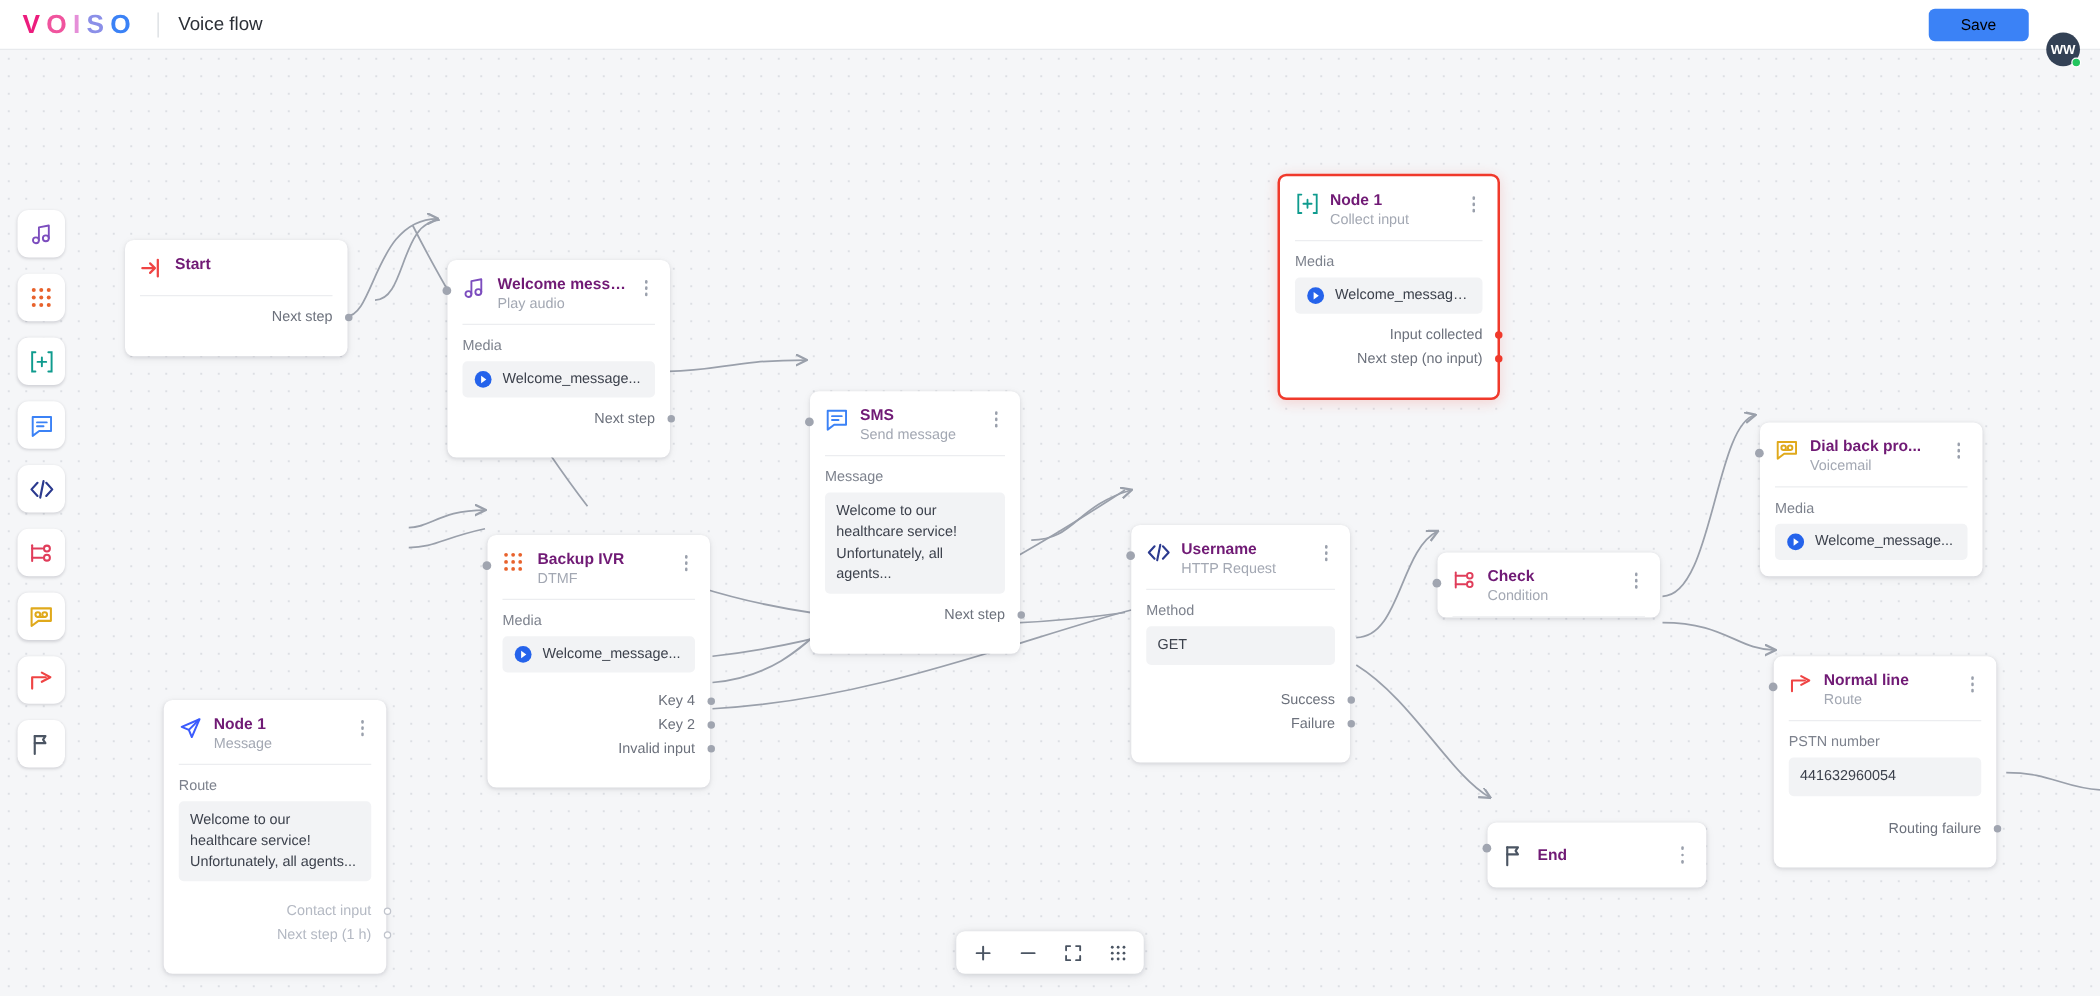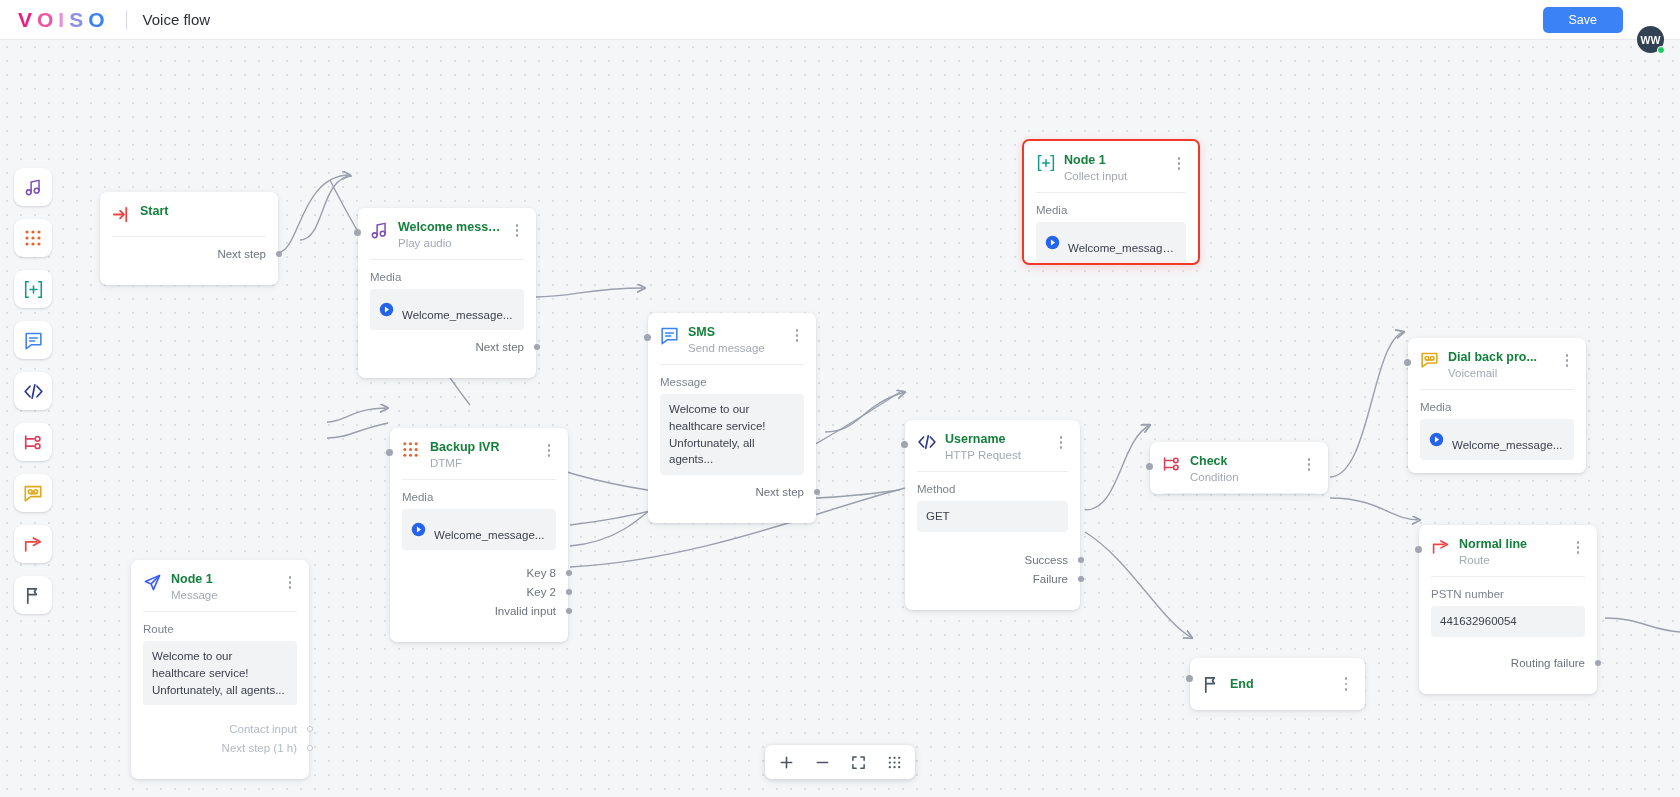--- a/index.html
+++ b/index.html
@@ -14,21 +14,21 @@
     position: absolute; top: 0; left: 0; width: 1680px; height: 40px;
     background: #ffffff; border-bottom: 1px solid #e8eaed;
     display: flex; align-items: center; z-index: 50;
   }
   #logo { display: flex; align-items: center; margin-left: 18px; gap: 2px; }
   #logo .ltr { font-size: 21px; font-weight: 700; letter-spacing: 3px; line-height: 1; }
   #logo-sep { width: 1px; height: 20px; background: #d8dbe0; margin: 0 16px 0 18px; }
   #flow-title { font-size: 15px; color: #2b2f36; font-weight: 400; }
   #topbar-right { margin-left: auto; display: flex; align-items: center; gap: 14px; margin-right: 16px; }
   #save-btn {
-    background: #3b82f6; color: #ffffff; border: none; border-radius: 5px;
+    background: #3b82f6; color: #000000; border: none; border-radius: 5px;
     padding: 0 26px; height: 26px; font-size: 12.5px;
     font-family: "Liberation Sans", sans-serif; cursor: pointer;
   }
   #avatar {
     width: 27px; height: 27px; border-radius: 50%;
     background: #334155; color: #fff; font-size: 10.5px; font-weight: 700;
     display: flex; align-items: center; justify-content: center;
     position: relative;
     margin-top: 40px;
   }
@@ -58,33 +58,33 @@
   
   .node {
     position: absolute; background: #fff; border-radius: 7px;
     box-shadow: 0 1px 3px rgba(16,24,40,.10), 0 2px 8px rgba(16,24,40,.06);
     font-size: 12px; z-index: 20;
   }
   .node.selected { border: 2px solid #f0392b; box-shadow: 0 2px 10px rgba(240,57,43,.18); }
   .node-head { display: flex; align-items: flex-start; padding: 12px 12px 10px 12px; gap: 9px; }
   .node-ico { width: 19px; height: 19px; flex: 0 0 19px; margin-top: 1px; }
   .node-titles { flex: 1; min-width: 0; }
-  .node-title { font-size: 12.5px; font-weight: 700; color: #15803d; line-height: 1.15; white-space: nowrap; overflow: hidden; text-overflow: ellipsis; }
+  .node-title { font-size: 12.5px; font-weight: 700; color: #701a75; line-height: 1.15; white-space: nowrap; overflow: hidden; text-overflow: ellipsis; }
   .node-sub { font-size: 11.5px; color: #a3a8b3; margin-top: 3px; }
   .kebab { width: 14px; flex: 0 0 14px; display: flex; flex-direction: column; align-items: center; gap: 2.5px; padding-top: 4px; cursor: pointer; }
   .kebab i { width: 2.7px; height: 2.7px; border-radius: 50%; background: #9aa0ac; display: block; }
   .node-divider { height: 1px; background: #ecedf0; margin: 0 12px; }
   .field-label { font-size: 11.5px; color: #7d828d; padding: 11px 12px 6px 12px; }
   .field-box {
     margin: 0 12px; background: #f2f3f5; border-radius: 4px; padding: 7px 9px;
     font-size: 11.5px; color: #3c414c; line-height: 1.45;
   }
   .field-box.media { display: flex; align-items: center; gap: 8px; padding: 6px 9px; }
   .play { width: 15px; height: 15px; flex: 0 0 15px; }
-  .media-name { white-space: nowrap; overflow: hidden; text-overflow: ellipsis; margin-top: 12px; }
+  .media-name { white-space: nowrap; overflow: hidden; text-overflow: ellipsis; }
   .ports { padding: 7px 12px 22px 12px; }
   .port-row { display: flex; align-items: center; justify-content: flex-end; font-size: 11.5px; color: #6c717c; height: 19px; position: relative; }
   .port-row .dot {
     position: absolute; right: -16px; width: 6px; height: 6px; border-radius: 50%;
     background: #a0a5b0;
   }
   .port-row.red .dot { background: #f0392b; }
   .port-row.hollow .dot { background: #fff; border: 1.2px solid #c0c4cc; }
   .in-dot {
     position: absolute; left: -4px; top: 21px; width: 7px; height: 7px; border-radius: 50%;
@@ -342,20 +342,30 @@
     <div class="field-label">Media</div>
     <div class="field-box media">
       <span class="play">
         <svg width="15" height="15" viewBox="0 0 16 16">
             <circle cx="8" cy="8" r="7.2" fill="#2563eb"></circle>
             <path d="M6.3 4.8l4.4 3.2-4.4 3.2z" fill="#fff"></path>
           </svg>
       </span>
       <span class="media-name">Welcome_message...</span>
     </div>
+    <div class="ports">
+      <div class="port-row red">
+        <span>Input collected</span>
+        <span class="dot"></span>
+      </div>
+      <div class="port-row red">
+        <span>Next step (no input)</span>
+        <span class="dot"></span>
+      </div>
+    </div>
   </div>
 
   <div class="node" style="left:648px; top:273px; width:168px;">
     <span class="in-dot"></span>
     <div class="node-head">
       <span class="node-ico">
         <svg width="19" height="19" viewBox="0 0 22 22" fill="none" stroke="#3b82f6" stroke-width="1.8" stroke-linejoin="round">
           <path d="M2.5 3h17v13h-11l-6 4.5z"></path>
             <path d="M6.5 8h9M6.5 11.5h6" stroke-linecap="round"></path>
         </svg>
@@ -416,21 +426,21 @@
       <span class="play">
         <svg width="15" height="15" viewBox="0 0 16 16">
             <circle cx="8" cy="8" r="7.2" fill="#2563eb"></circle>
             <path d="M6.3 4.8l4.4 3.2-4.4 3.2z" fill="#fff"></path>
           </svg>
       </span>
       <span class="media-name">Welcome_message...</span>
     </div>
     <div class="ports" style="padding-top:13px;">
       <div class="port-row">
-        <span>Key 8</span>
+        <span>Key 4</span>
         <span class="dot"></span>
       </div>
       <div class="port-row">
         <span>Key 2</span>
         <span class="dot"></span>
       </div>
       <div class="port-row">
         <span>Invalid input</span>
         <span class="dot"></span>
       </div>

